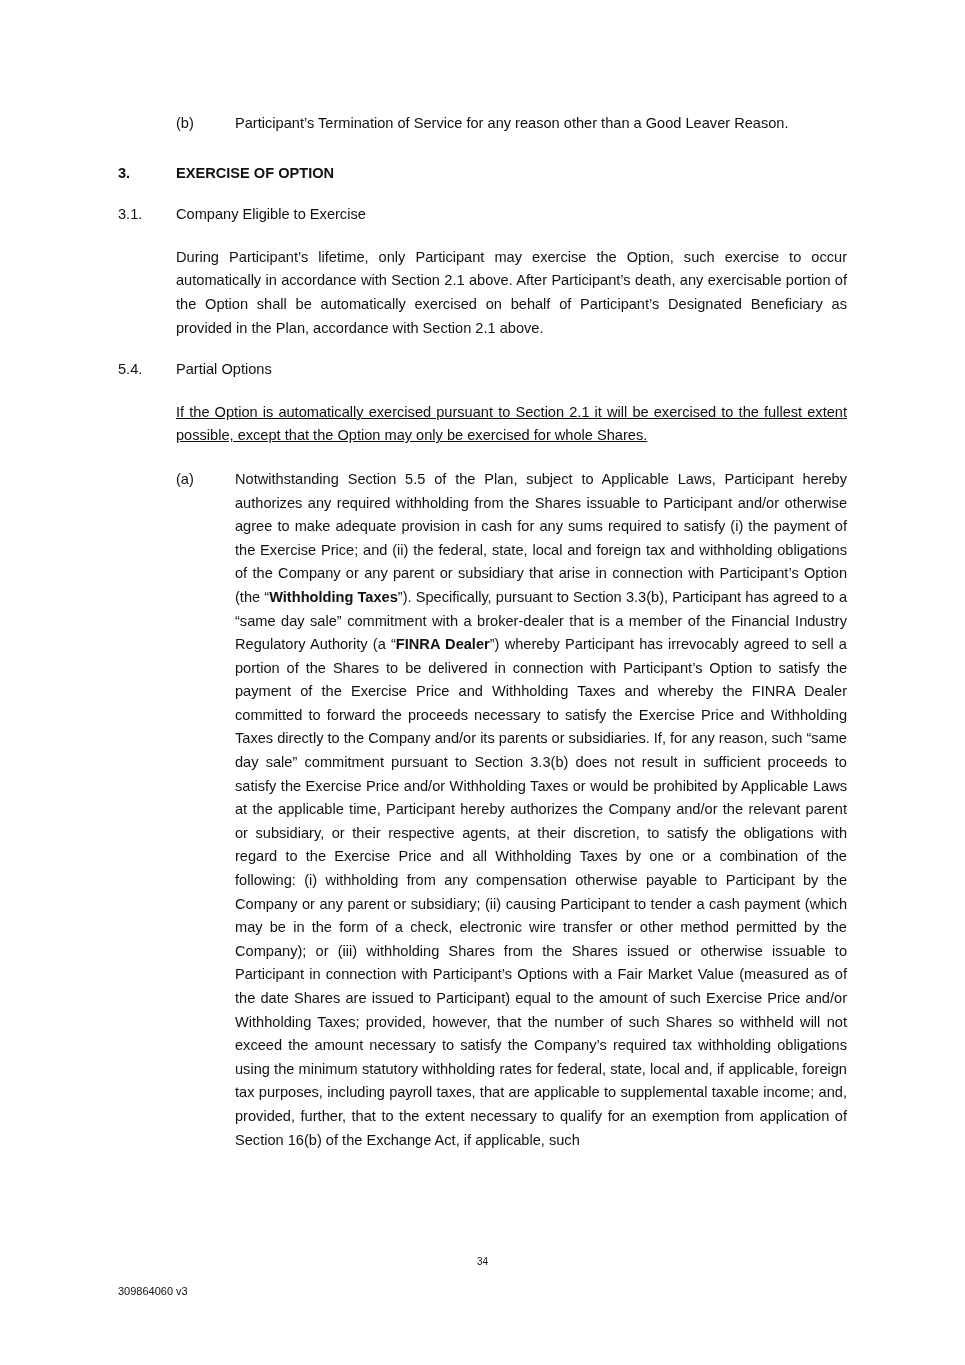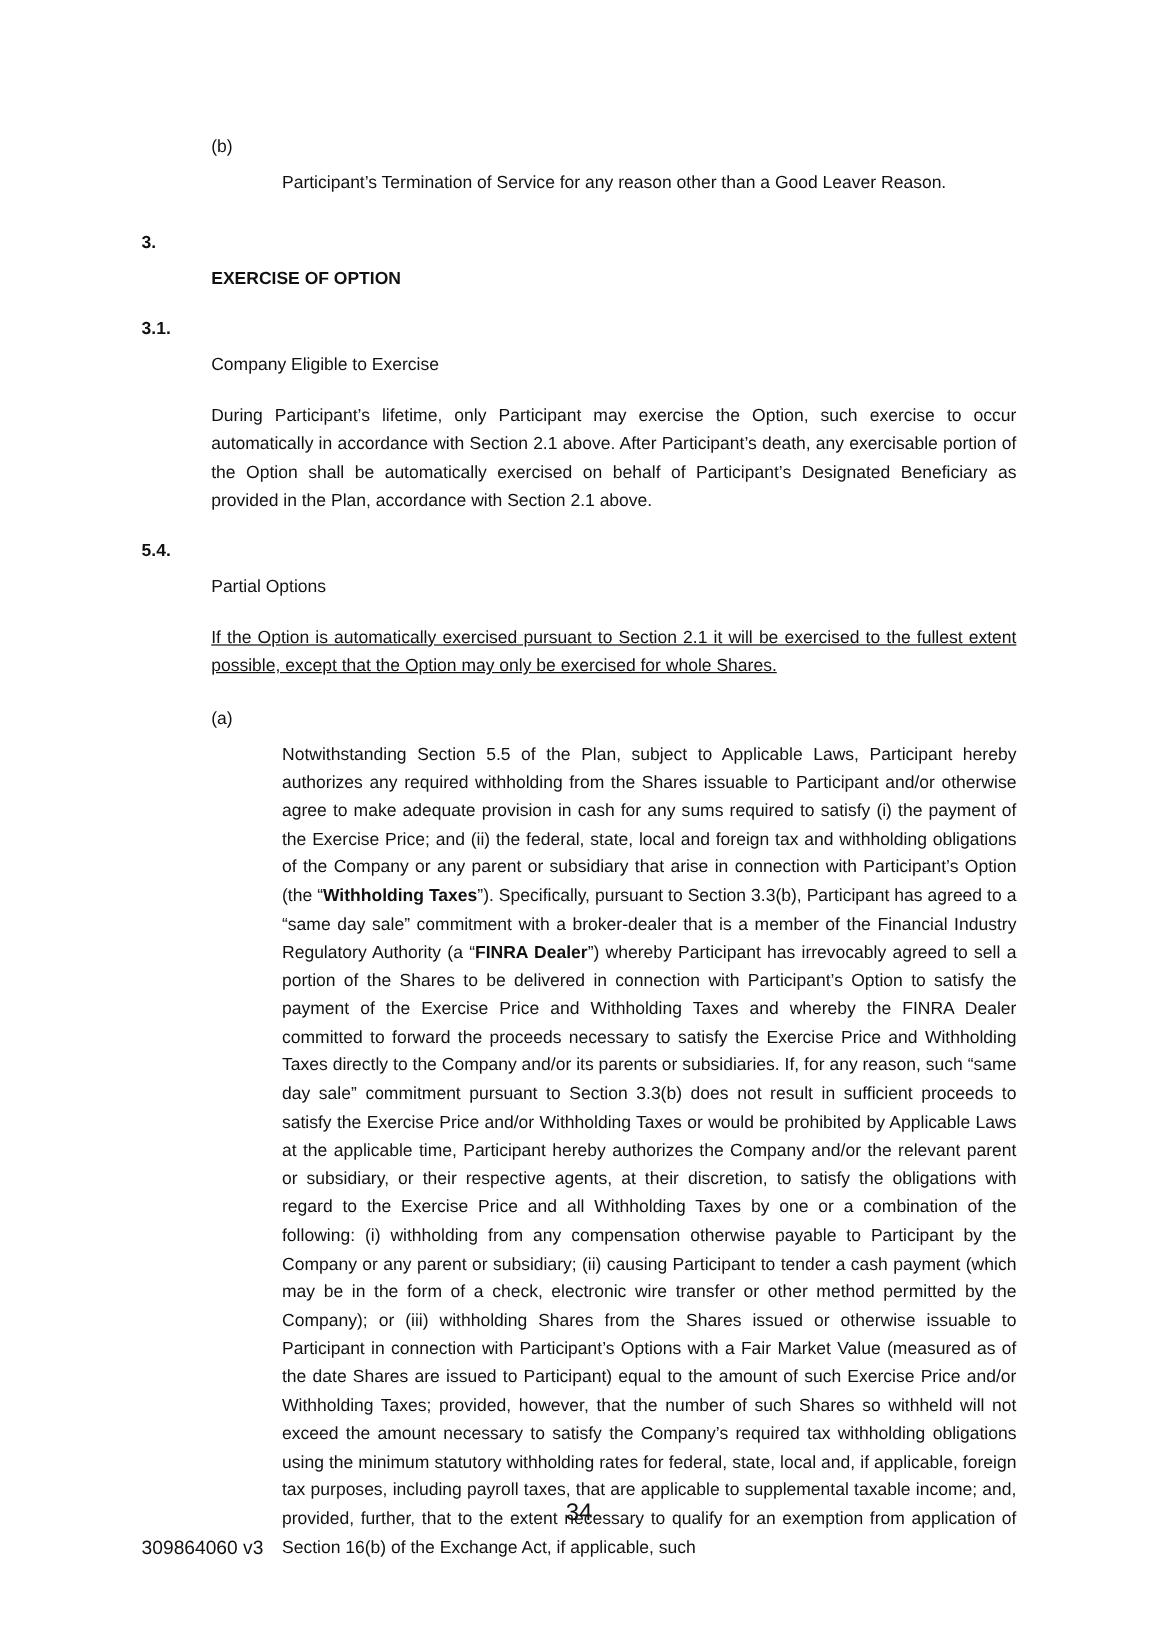--- a/index.html
+++ b/index.html
@@ -15,43 +15,43 @@
     color: #111111;
     overflow: hidden;
   }
   .content {
     position: absolute;
     left: 118px;
     top: 112px;
     width: 729px;
   }
   .row { display: flex; align-items: flex-start; }
-  .num { flex: 0 0 58px; width: 58px; font-weight: bold; }
+  .num { flex: 0 0 58px; width: 58px; }
   .label { flex: 0 0 59px; width: 59px; }
   .indent { margin-left: 58px; }
   .just { text-align: justify; }
   .bold { font-weight: bold; }
   .mb-lg { margin-bottom: 26px; }
   .mb { margin-bottom: 19px; }
   .mb-sm { margin-bottom: 18px; }
   .mb-md { margin-bottom: 20px; text-decoration: underline; }
-  .para { flex: 1 1 auto; margin-top: 30px; }
+  .para { flex: 1 1 auto; }
   .page-number {
     position: absolute;
     left: 0;
     top: 1250px;
     width: 100%;
     text-align: center;
-    font-size: 20px;
+    font-size: 10px;
   }
   .footer-id {
     position: absolute;
     left: 118px;
     top: 1284px;
-    font-size: 16px;
+    font-size: 11px;
     line-height: 14px;
     color: #111111;
   }
 </style>
 </head>
 <body>
 
 <div class="page">
   <div class="content">
 

